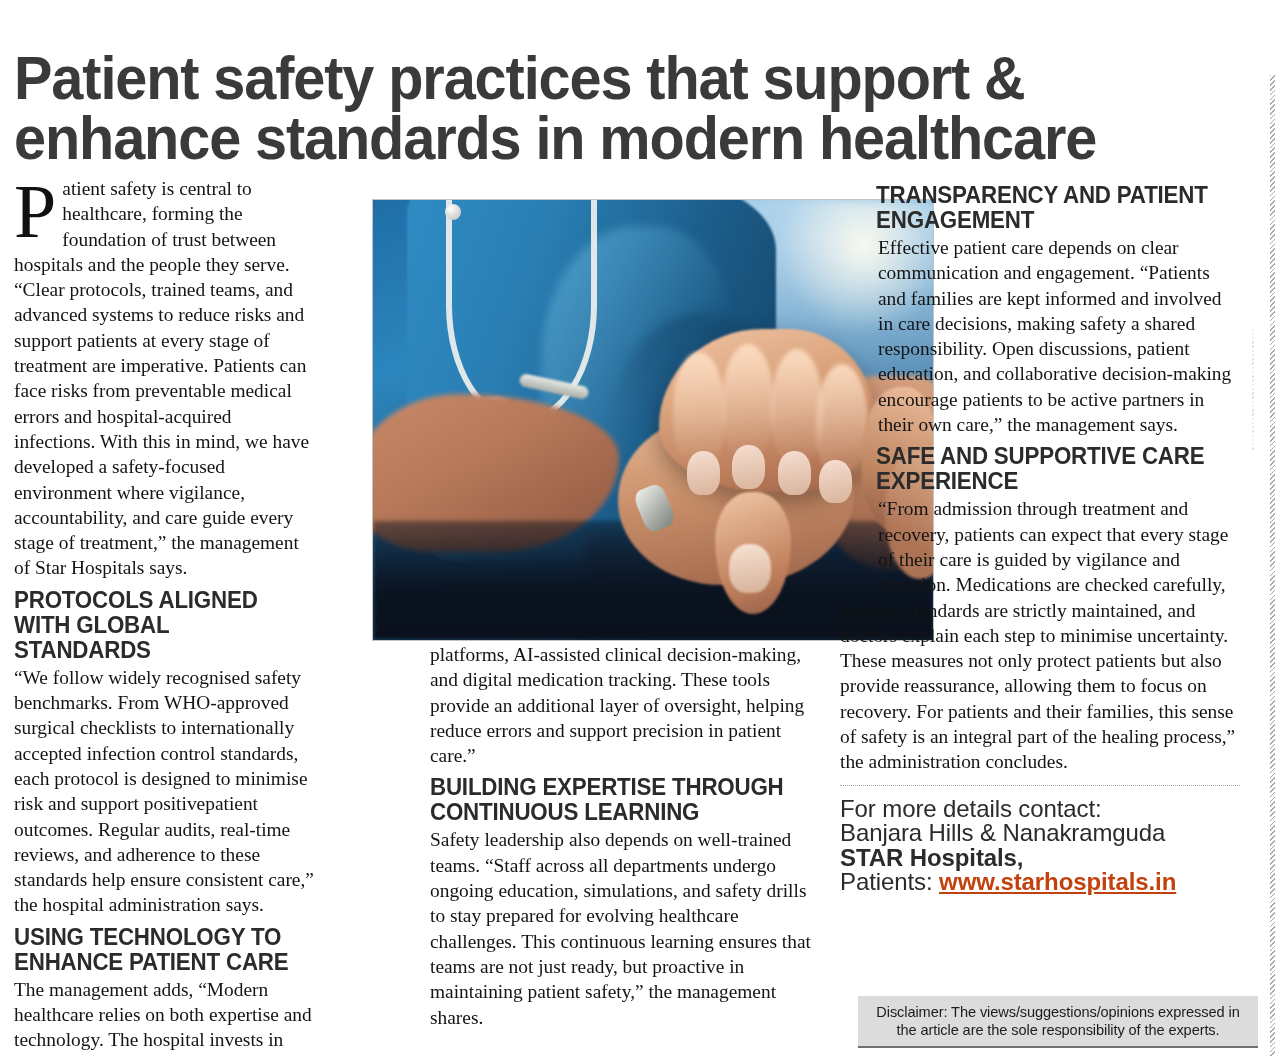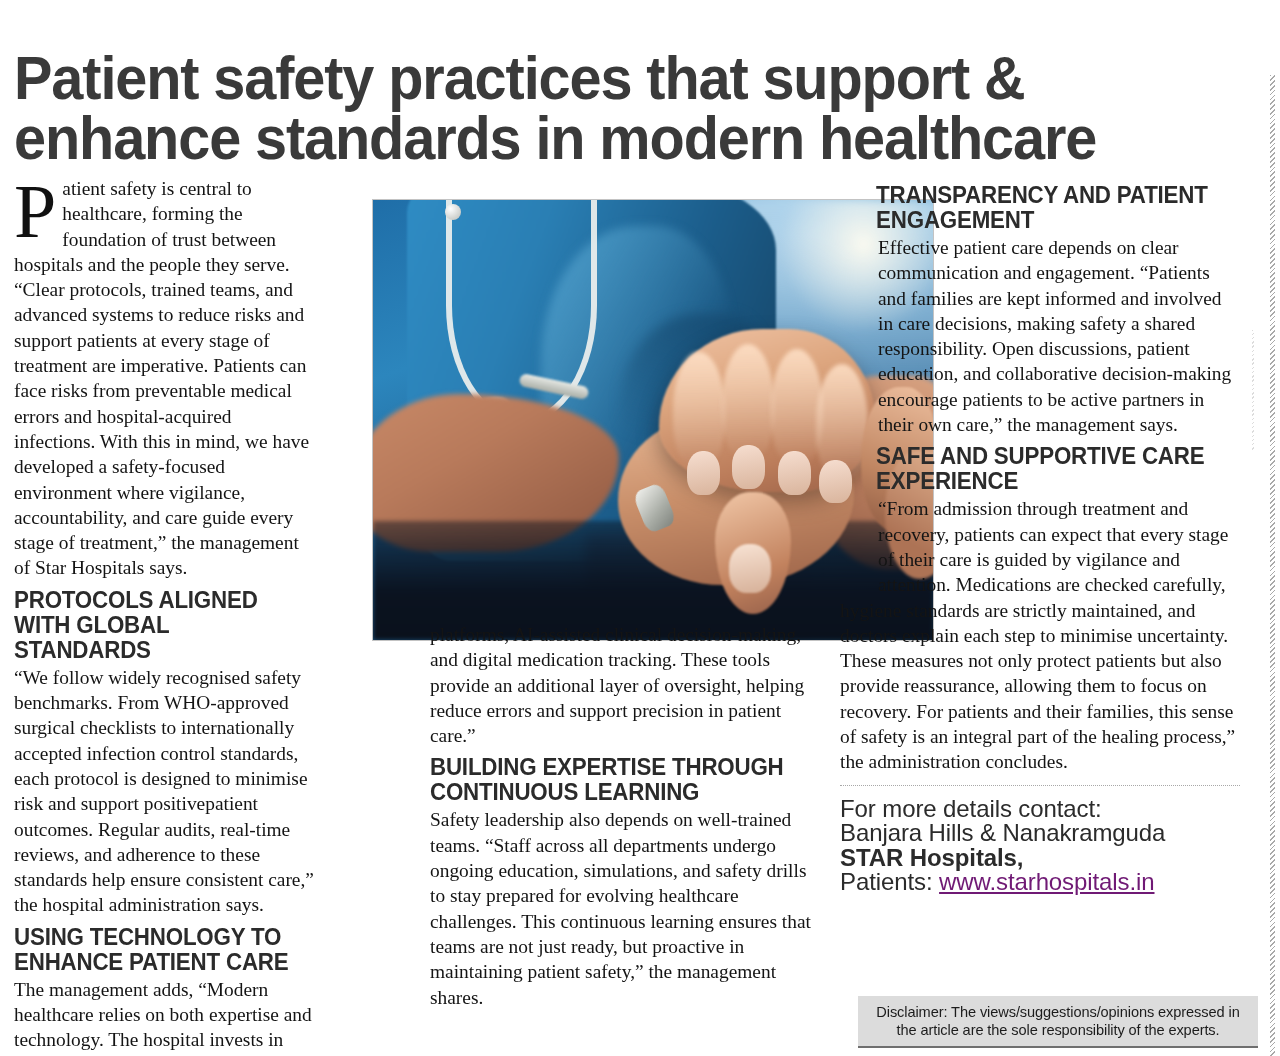--- a/index.html
+++ b/index.html
@@ -65,21 +65,21 @@
     transform: scaleX(0.93);
     transform-origin: left top;
   }
   .headline .l2 { display: block; }
 
   
   .cols { position: absolute; left: 0; top: 176px; width: 1280px; height: 880px; }
 
   .col { position: absolute; top: 0; }
   .col1 { left: 14px;  width: 300px; }
-  .col2 { left: 430px; width: 390px; top: 446px; }
+  .col2 { left: 430px; width: 390px; top: 466px; }
   .col3 { left: 840px; width: 400px; }
 
   
   p.body, .body {
     margin: 0 0 0 0;
     font-family: "Liberation Serif", "DejaVu Serif", serif;
     font-size: 19.4px;
     line-height: 25.3px;
     text-align: left;
     color: #141414;
@@ -298,22 +298,22 @@
   .contact {
     font-family: "Liberation Sans Narrow", "Liberation Sans", "DejaVu Sans", sans-serif;
     font-size: 24px;
     line-height: 24.5px;
     color: #2b2b2b;
     margin-top: 11px;
     letter-spacing: -0.1px;
   }
   .contact b { font-weight: 700; }
   .contact a, .weblink {
-    color: #701a75;
-    font-weight: 400;
+    color: #c2410c;
+    font-weight: 700;
     text-decoration: underline;
     text-underline-offset: 2px;
   }
 
   
   .disclaimer {
     position: absolute;
     left: 858px;
     top: 996px;
     width: 400px;

